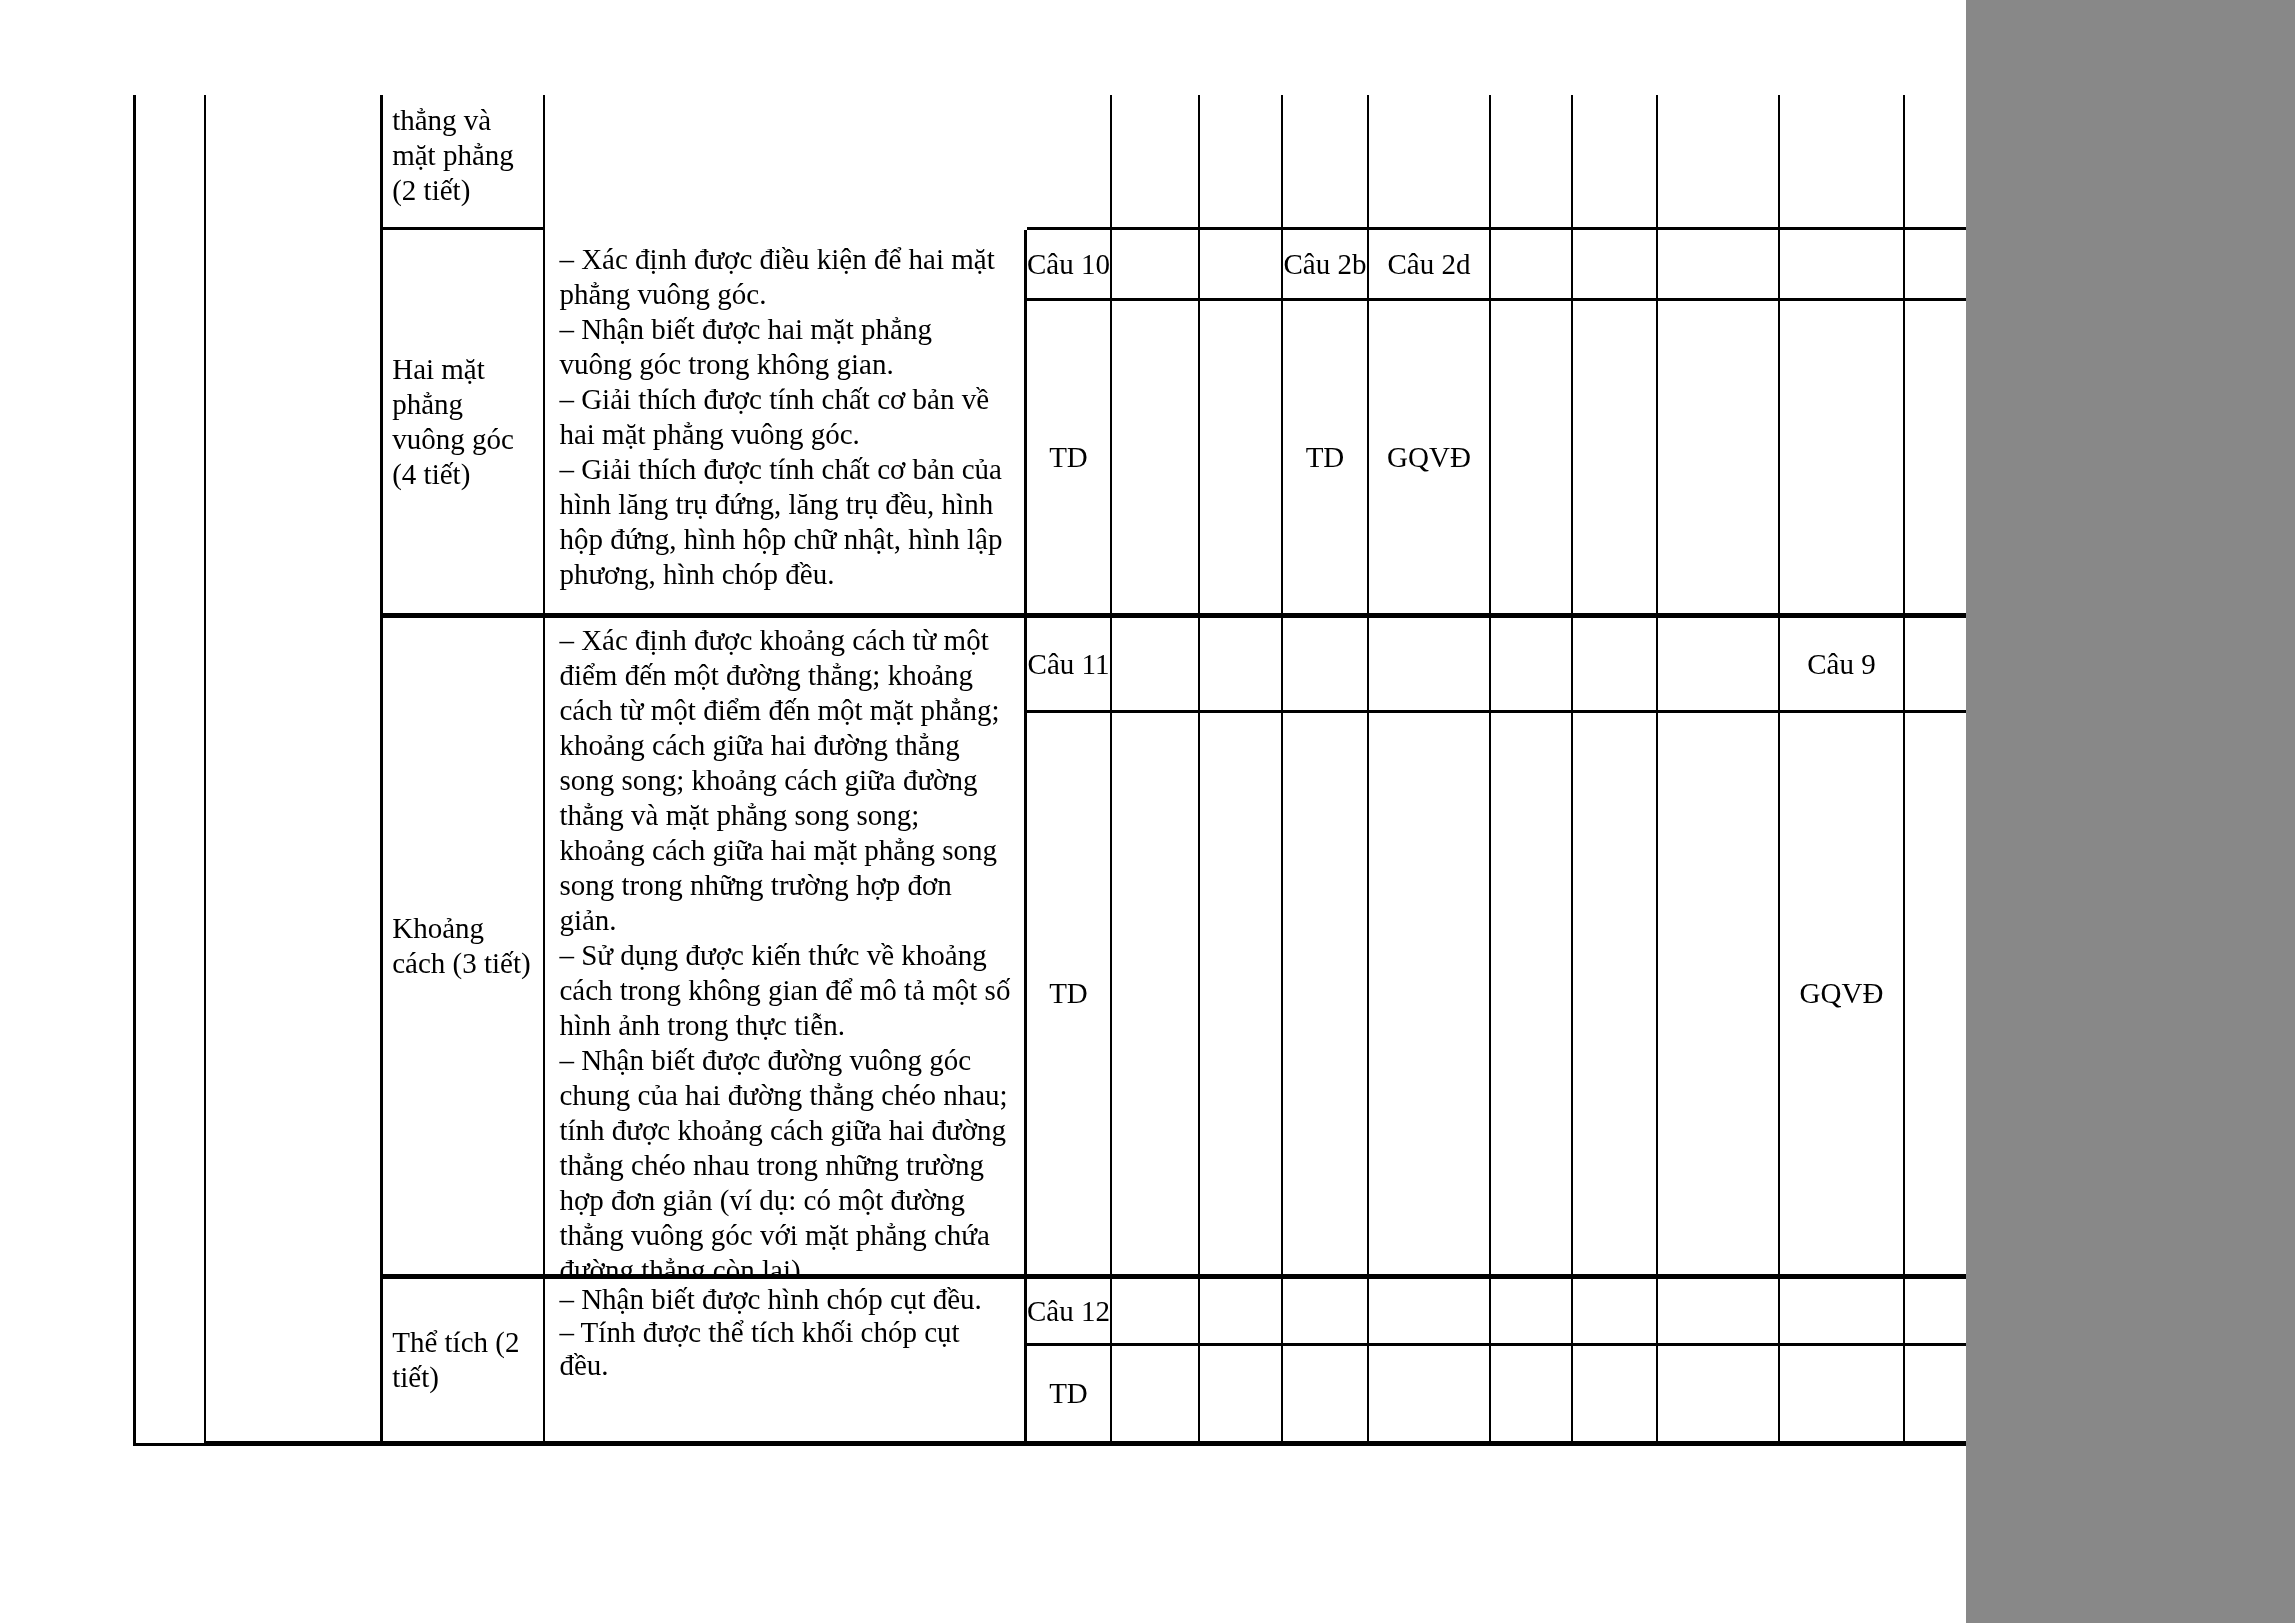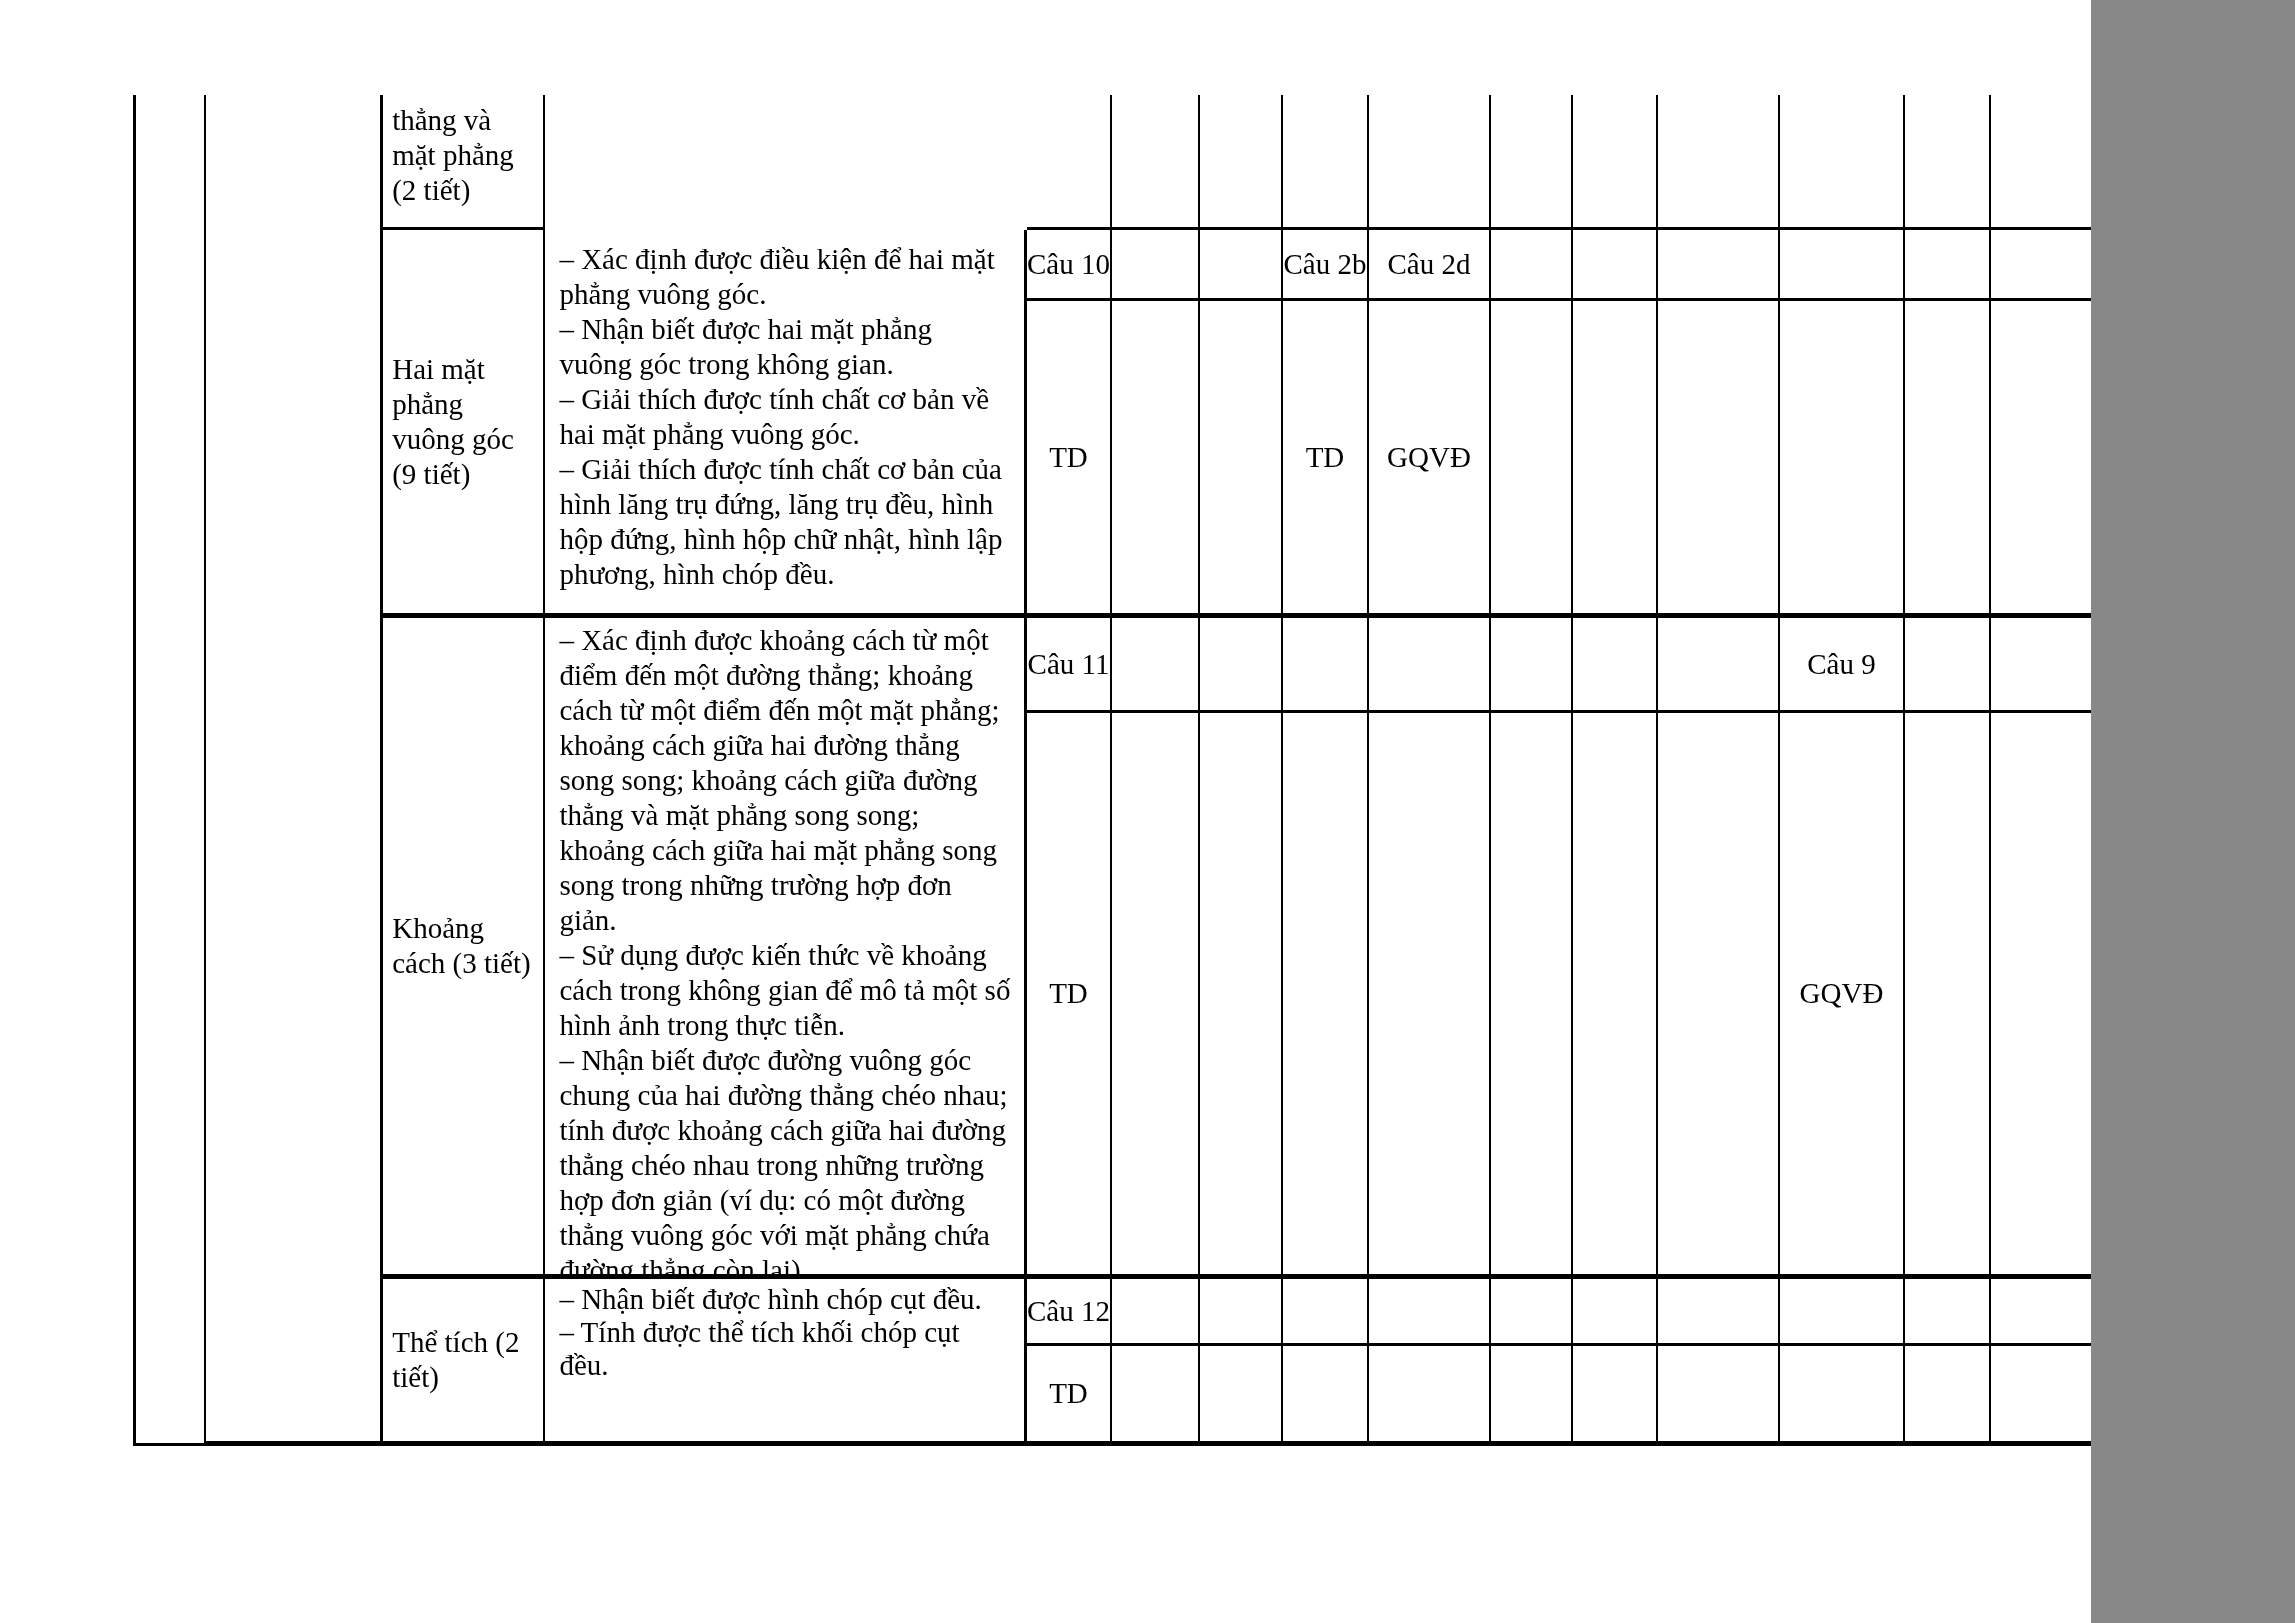--- a/index.html
+++ b/index.html
@@ -1,22 +1,23 @@
 <!DOCTYPE html>
 <html style="font-size:10.5px"><head>
 <meta charset="utf-8">
 <style>
   html,body{margin:0;padding:0;background:#888;}
   .page{
     position:relative;
-    width:2091px;height:1623px;
+    width:1942px;height:1623px;
     background:#ffffff;
     font-family:"Liberation Serif","DejaVu Serif",serif;
     color:#000;
     overflow:hidden;
+    padding-left:24px;
   }
   .tbl{
     position:absolute;left:133px;top:95px;
     display:grid;
     grid-template-columns:73px 177px 162px 482px 85px 88px 83px 86px 122px 82px 85px 122px 125px 86px 124px 115px;
     grid-template-rows:135px 71px 317px 95px 566px 67px 100px;
   }
   .c{
     box-sizing:border-box;
     border-right:2.6px solid #000;
@@ -68,21 +69,21 @@
     <div class="c" style="grid-area:1/9"></div>
     <div class="c" style="grid-area:1/10"></div>
     <div class="c" style="grid-area:1/11"></div>
     <div class="c" style="grid-area:1/12"></div>
     <div class="c" style="grid-area:1/13"></div>
     <div class="c" style="grid-area:1/14"></div>
     <div class="c" style="grid-area:1/15"></div>
     <div class="c er" style="grid-area:1/16"></div>
 
     <div class="c topic tb" style="grid-area:2/3/4/4">
-      <div>Hai mặt phẳng vuông góc (9 tiết)</div>
+      <div>Hai mặt phẳng vuông góc (4 tiết)</div>
     </div>
     <div class="c tr content r2 tb" style="grid-area:2/4/4/5">
       <div class="para">– Xác định được điều kiện để hai mặt phẳng vuông góc.</div>
       <div class="para">– Nhận biết được hai mặt phẳng vuông góc trong không gian.</div>
       <div class="para">– Giải thích được tính chất cơ bản về hai mặt phẳng vuông góc.</div>
       <div class="para">– Giải thích được tính chất cơ bản của hình lăng trụ đứng, lăng trụ đều, hình hộp đứng, hình hộp chữ nhật, hình lập phương, hình chóp đều.</div>
     </div>
 
     <div class="c lbl" style="grid-area:2/5">Câu 10</div>
     <div class="c" style="grid-area:2/6"></div>

